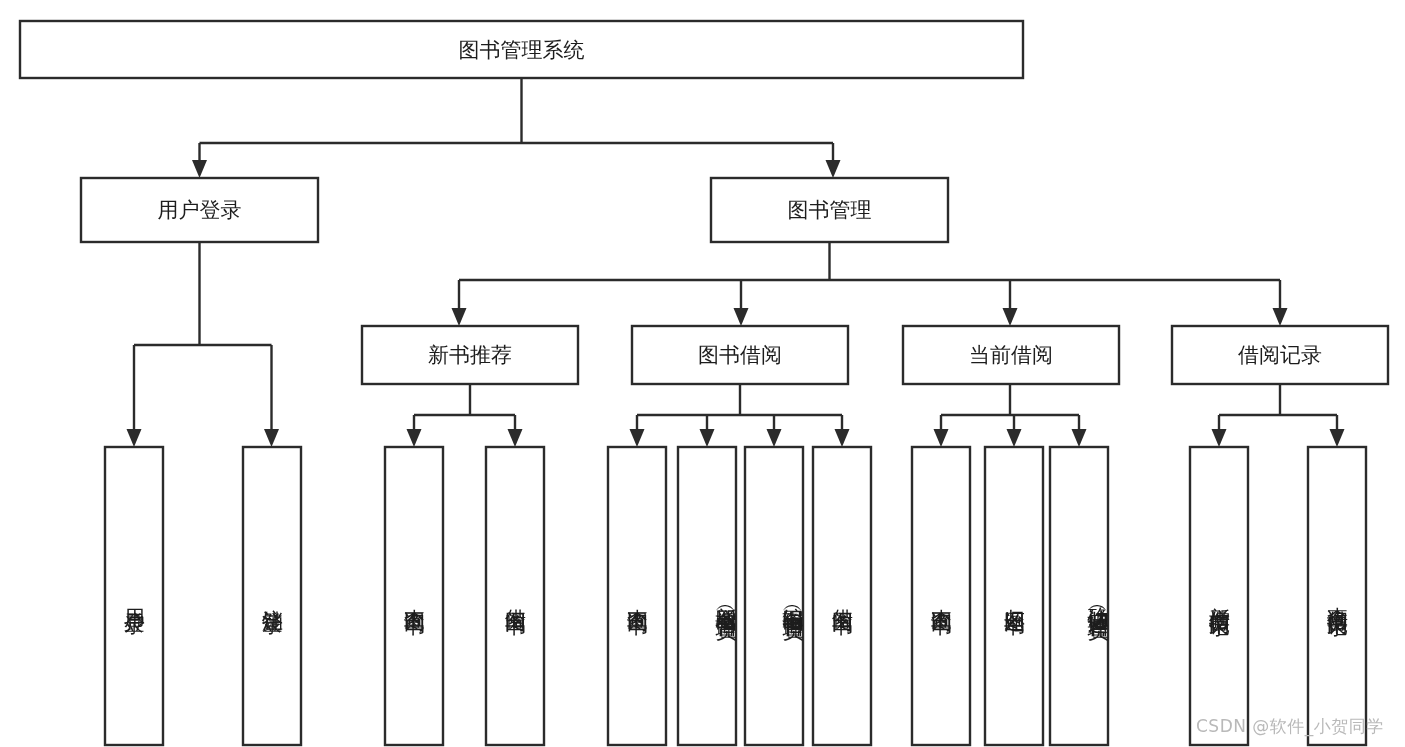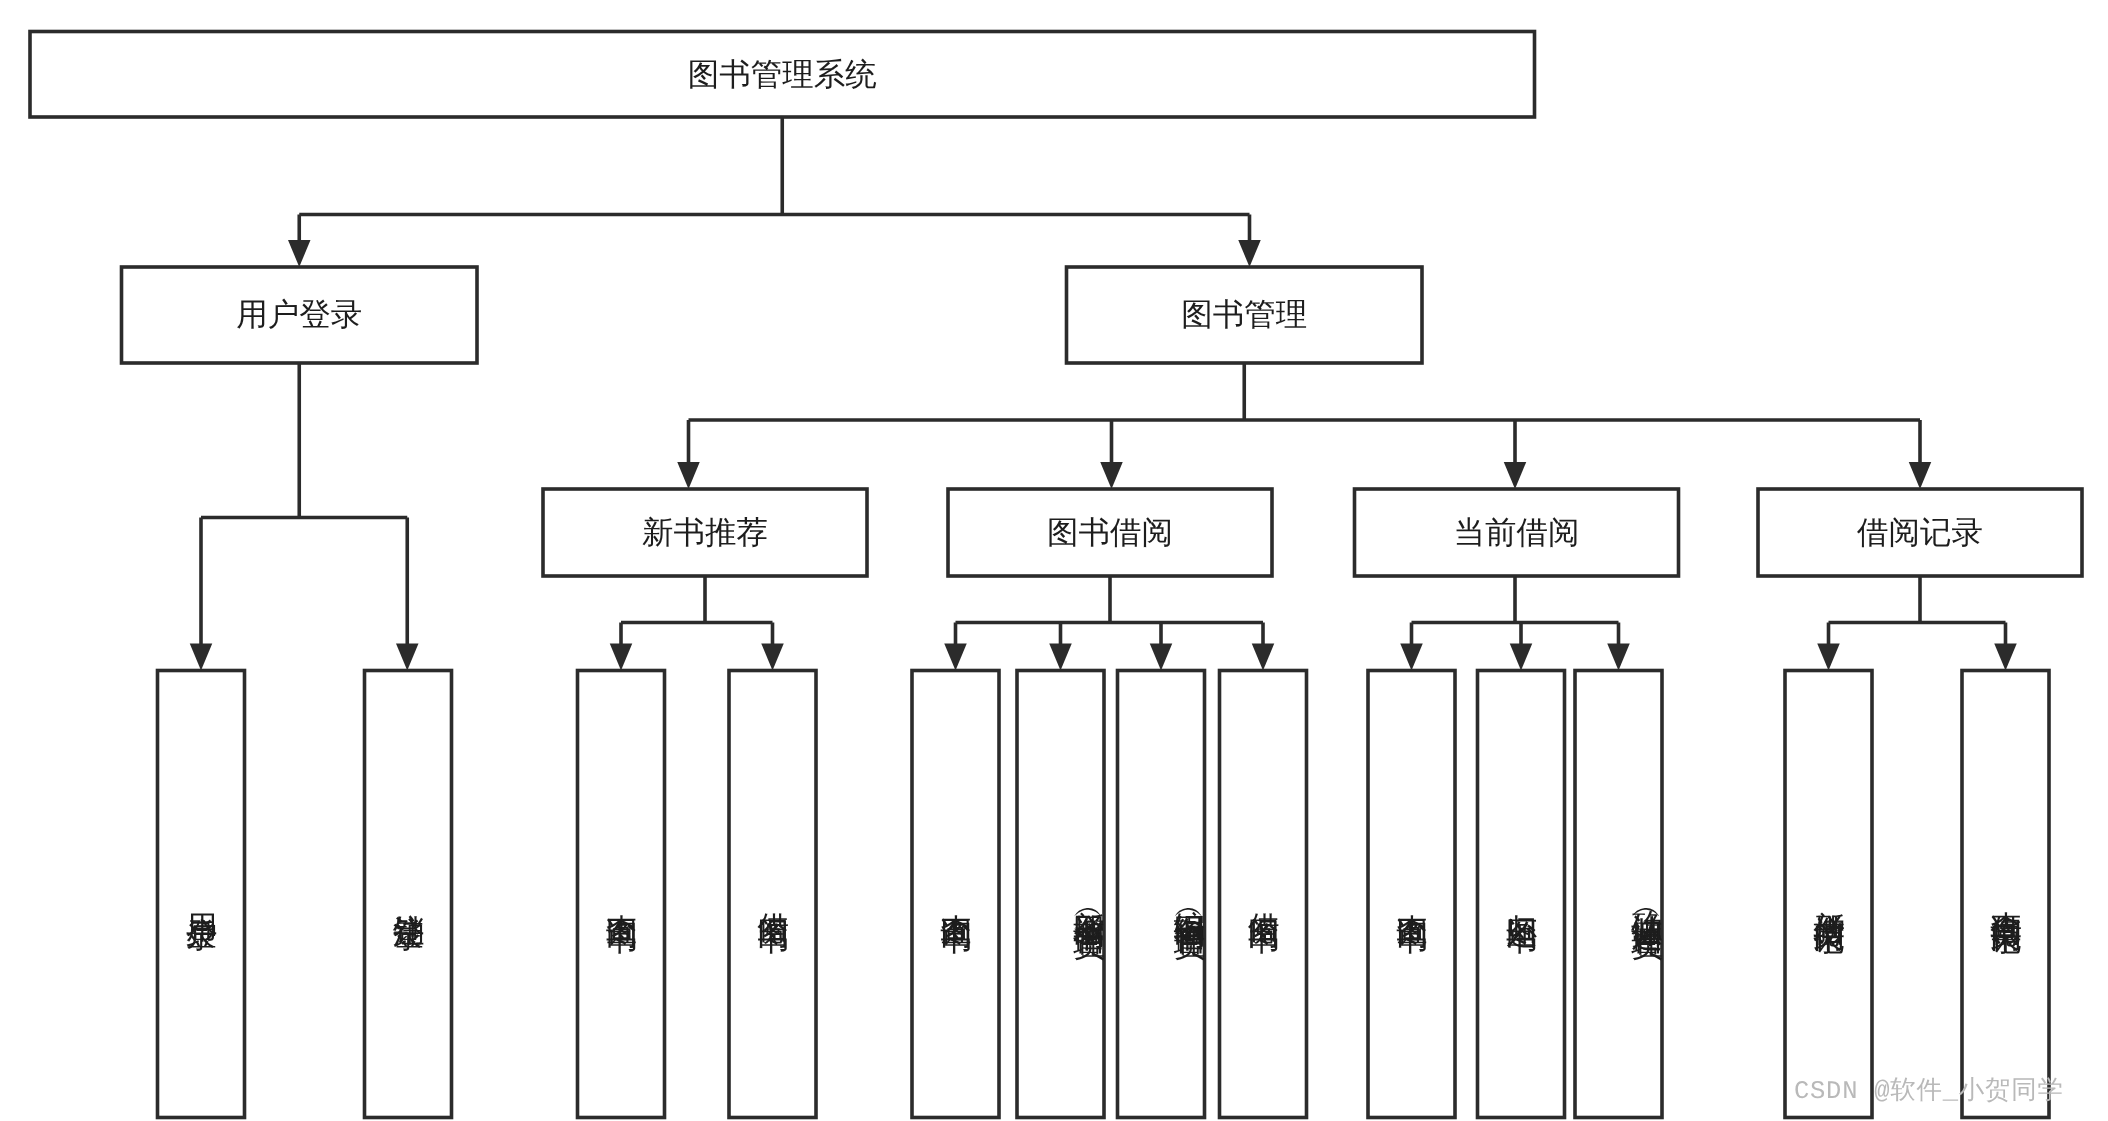--- a/index.html
+++ b/index.html
@@ -211,15 +211,15 @@
   <div class="leaf-label" style="left:608px;  top:437px; width:58px; height:298px;">查询图书</div>
   <div class="leaf-label" style="left:678px;  top:443px; width:58px; height:292px; align-items:flex-start;">新增图书（管理员）</div>
   <div class="leaf-label" style="left:745px;  top:443px; width:58px; height:292px; align-items:flex-start;">编辑图书（管理员）</div>
   <div class="leaf-label" style="left:813px;  top:437px; width:58px; height:298px;">借阅图书</div>
   <div class="leaf-label" style="left:912px;  top:437px; width:58px; height:298px;">查询图书</div>
   <div class="leaf-label" style="left:985px;  top:437px; width:58px; height:298px;">归还图书</div>
   <div class="leaf-label" style="left:1050px; top:443px; width:58px; height:292px; align-items:flex-start;">确认归还（管理员）</div>
   <div class="leaf-label" style="left:1190px; top:437px; width:58px; height:298px;">新增借阅记录</div>
   <div class="leaf-label" style="left:1308px; top:437px; width:58px; height:298px;">查询借阅记录</div>
 
-  <div class="watermark" style="left:1196px; top:705px;font-family:Liberation Mono, monospace;">CSDN @软件_小贺同学</div>
+  <div class="watermark" style="left:1196px; top:705px;">CSDN @软件_小贺同学</div>
 
 </div>
 
 </body></html>

